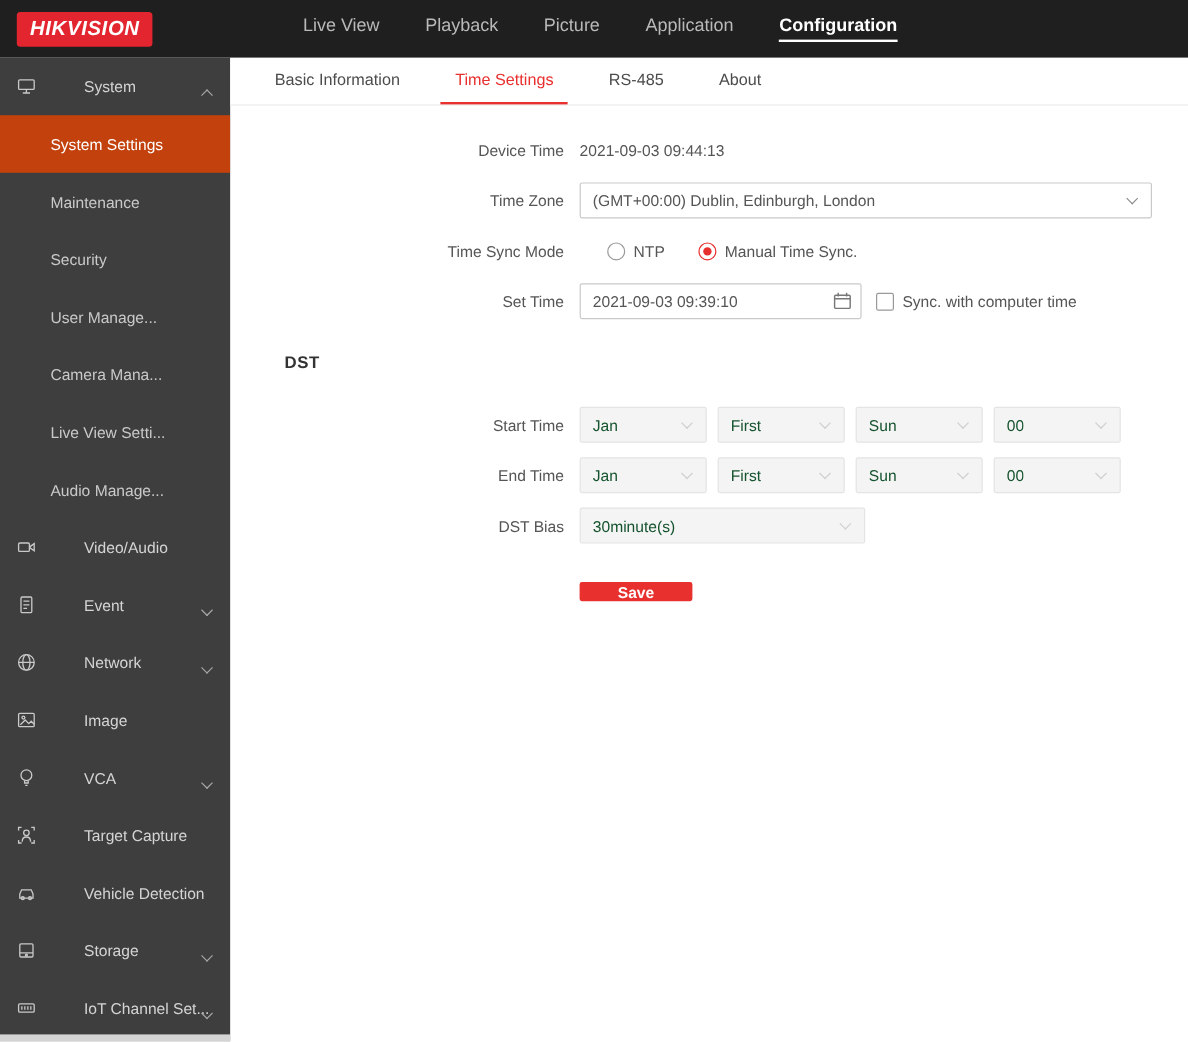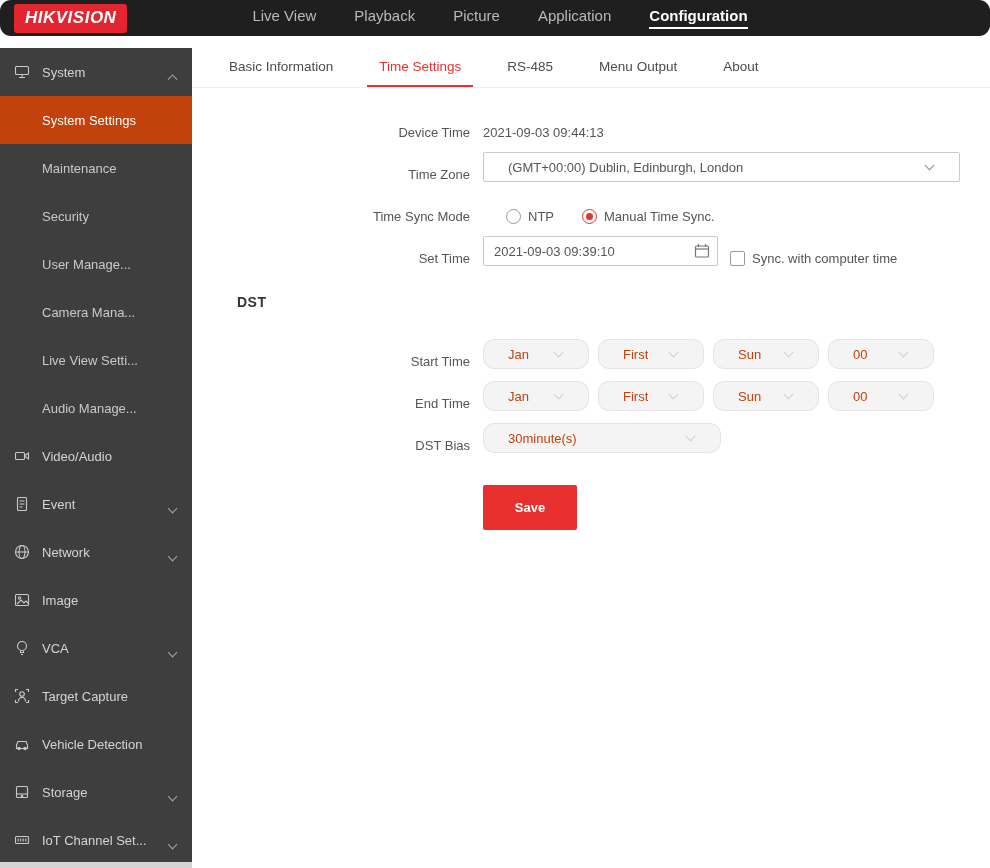--- a/index.html
+++ b/index.html
@@ -1,56 +1,56 @@
 <!DOCTYPE html>
 <html style="--accent-red: #e8302e; --logo-red: #e32530; --topbar-bg: #1f1f1f; --sidebar-bg: #3e3e3e; --sidebar-active-bg: #191919;"><head>
 <meta charset="utf-8">
 <style>
   * { margin:0; padding:0; box-sizing:border-box; }
   html,body { width:990px; height:868px; }
   body { font-family:"Liberation Sans", sans-serif; background:#fff; overflow:hidden; }
   .screen { position:relative; width:990px; height:868px; overflow:hidden; background:#fff; }
 
   
-  .topbar { position:absolute; top:0; left:0; width:990px; height:36px; background:#1f1f1f; display:flex; align-items:center; z-index:5;border-radius:11px; }
+  .topbar { position:absolute; top:0; left:0; width:990px; height:48px; background:#1f1f1f; display:flex; align-items:center; z-index:5; }
   .logo { margin-left:14px; background:var(--logo-red,#e32530); color:#fff; font-weight:bold; font-style:italic; font-size:17px; letter-spacing:.5px; padding:4px 11px 5px; border-radius:3px; }
   .topnav { display:flex; margin-left:125px; gap:38px; align-items:center; }
   .navitem { color:#b9b9b9; font-size:15px; cursor:pointer; padding-bottom:3px; border-bottom:2px solid transparent; }
   .navitem.active { color:#fff; font-weight:bold; border-bottom-color:#fff; }
 
   
   .sidebar { position:absolute; top:48px; left:0; width:192px; bottom:0; background:#3e3e3e; overflow:hidden; }
-  .side-item { height:48px; display:flex; align-items:center; color:#c9c9c9; font-size:13px; cursor:pointer; position:relative; }
+  .side-item { height:48px; display:flex; align-items:center; color:#c9c9c9; font-size:13px; cursor:pointer; position:relative;gap:28px; }
   .side-item.group { padding-left:14px; }
   .side-item.group .side-label { margin-left:12px; color:#d4d4d4; }
   .side-item.child { padding-left:42px; }
   .side-item.child.active { background:#c2410c; color:#fff; font-weight:normal;text-align:center; }
   .side-item .icon { width:16px; height:16px; display:inline-flex; flex:none; }
   .chev-wrap { position:absolute; right:16px; top:50%; margin-top:-4px; }
   .chev { display:inline-block; width:7px; height:7px; border-right:1px solid #a8a8a8; border-bottom:1px solid #a8a8a8; }
   .chev.down { transform:rotate(45deg); }
   .chev.up { transform:rotate(-135deg) translate(-2px,-2px); }
   .side-bottom-strip { position:absolute; bottom:0; left:0; width:192px; height:6px; background:#d4d4d4; }
 
   
   .main { position:absolute; left:192px; top:48px; right:0; bottom:0; background:#fff; }
   .tabbar { height:40px; display:flex; align-items:stretch; padding-left:25px; border-bottom:1px solid #ececec; background:#fff; }
   .tab { padding:0 12px; line-height:37px; font-size:13.5px; color:#4c4c4c; margin-right:22px; border-bottom:2px solid transparent; cursor:pointer; }
   .tab.active { color:var(--accent-red,#e8302e); border-bottom-color:var(--accent-red,#e8302e); }
 
   .content { padding-top:22px; }
-  .row { display:flex; align-items:flex-end; min-height:30px; margin-bottom:12px; }
+  .row { display:flex; align-items:center; min-height:30px; margin-bottom:12px; }
   .lbl { width:291px; padding-right:13px; text-align:right; font-size:13px; color:#555; flex:none; }
   .static-value { font-size:13px; color:#555; }
 
-  .select { height:30px; border:1px solid #c9c9c9; border-radius:2px; background:#fff; display:flex; align-items:center; justify-content:space-between; padding:0 24px; font-size:13px; color:#555; cursor:pointer; }
+  .select { height:30px; border:1px solid #c9c9c9; border-radius:2px; background:#fff; display:flex; align-items:center; justify-content:space-between; padding:0 10px; font-size:13px; color:#555; cursor:pointer; }
   .select.tz { width:477px; }
   .select.small { width:106px; }
   .select.bias { width:238px; }
-  .select.disabled { background:#f4f4f4; border-color:#e4e4e4; color:#c2410c; cursor:default;border-radius:11px; }
+  .select.disabled { background:#f4f4f4; border-color:#e4e4e4; color:#14532d; cursor:default; }
   .sel-val { overflow:hidden; white-space:nowrap; }
   .sel-chev { width:7px; height:7px; border-right:1.2px solid #8a8a8a; border-bottom:1.2px solid #8a8a8a; transform:rotate(45deg); margin:-3px 2px 0 8px; flex:none; }
   .select.disabled .sel-chev { border-color:#cfcfcf; }
   .selects { display:flex; gap:9px; }
 
   .radio-group { display:flex; align-items:center;padding-left:23px; }
   .radio-item { display:flex; align-items:center; margin-right:28px; }
   .radio { width:15px; height:15px; border-radius:50%; border:1px solid #9a9a9a; background:#fff; position:relative; display:inline-block; cursor:pointer; flex:none; }
   .radio.selected { border-color:var(--accent-red,#e8302e); }
   .radio.selected::after { content:''; position:absolute; left:3px; top:3px; right:3px; bottom:3px; border-radius:50%; background:var(--accent-red,#e8302e); }
@@ -58,21 +58,21 @@
 
   .input-wrap { position:relative; width:235px; }
   .text-input { width:235px; height:30px; border:1px solid #c9c9c9; border-radius:2px; padding:0 30px 0 10px; font-size:13px; color:#555; font-family:"Liberation Sans", sans-serif; outline:none; }
   .cal-icon { position:absolute; right:8px; top:7px; width:16px; height:16px; cursor:pointer; }
 
   .checkbox { width:15px; height:15px; border:1px solid #999; border-radius:2px; background:#fff; display:inline-block; cursor:pointer; flex:none; }
   .cb-label { margin-left:7px; font-size:13px; color:#555; }
 
   .section-title { margin:28px 0 29px 45px; font-weight:bold; font-size:14px; color:#333; letter-spacing:.5px; }
 
-  .save-btn { display:block; margin:32px 0 0 291px; width:94px; height:45px; background:var(--accent-red,#e8302e); color:#fff; border:none; border-radius:2px; font-size:13px; font-weight:bold; font-family:"Liberation Sans", sans-serif; cursor:pointer; }
+  .save-btn { display:block; margin:32px 0 0 291px; width:94px; height:16px; background:var(--accent-red,#e8302e); color:#fff; border:none; border-radius:2px; font-size:13px; font-weight:bold; font-family:"Liberation Sans", sans-serif; cursor:pointer; }
 </style>
 </head>
 <body>
 
 <div class="screen">
 
   <div class="topbar">
     <div class="logo">HIKVISION</div>
     <nav class="topnav" id="topnav">
         <div class="navitem">Live View</div>
@@ -209,21 +209,20 @@
         </div>
       </div>
     <div class="side-bottom-strip"></div>
   </aside>
 
   <main class="main">
     <div class="tabbar" id="tabbar">
         <div class="tab">Basic Information</div>
         <div class="tab active">Time Settings</div>
         <div class="tab">RS-485</div>
-        <div class="tab">Menu Output</div>
         <div class="tab">About</div>
       </div>
 
     <div class="content">
 
       <div class="row">
         <div class="lbl">Device Time</div>
         <div class="static-value">2021-09-03 09:44:13</div>
       </div>
 

